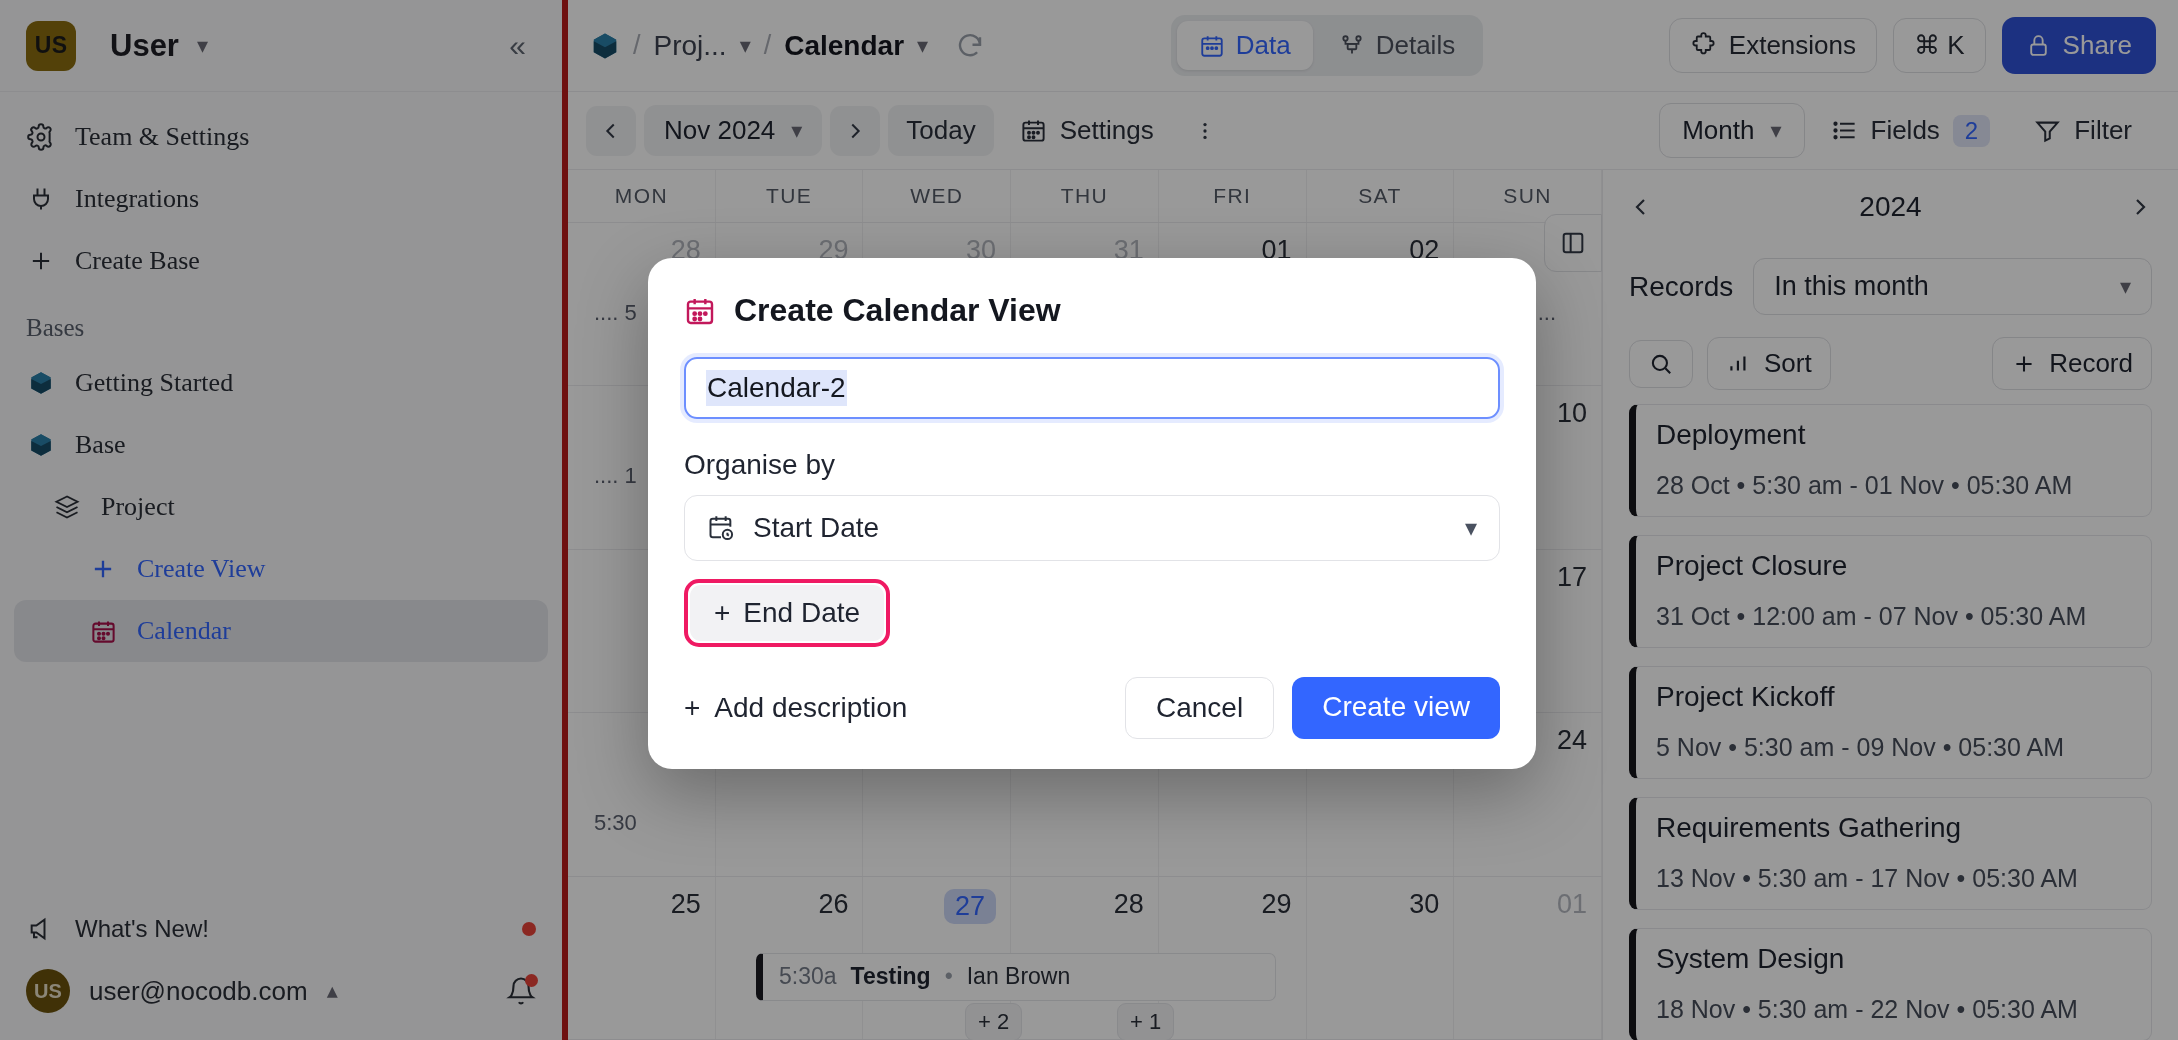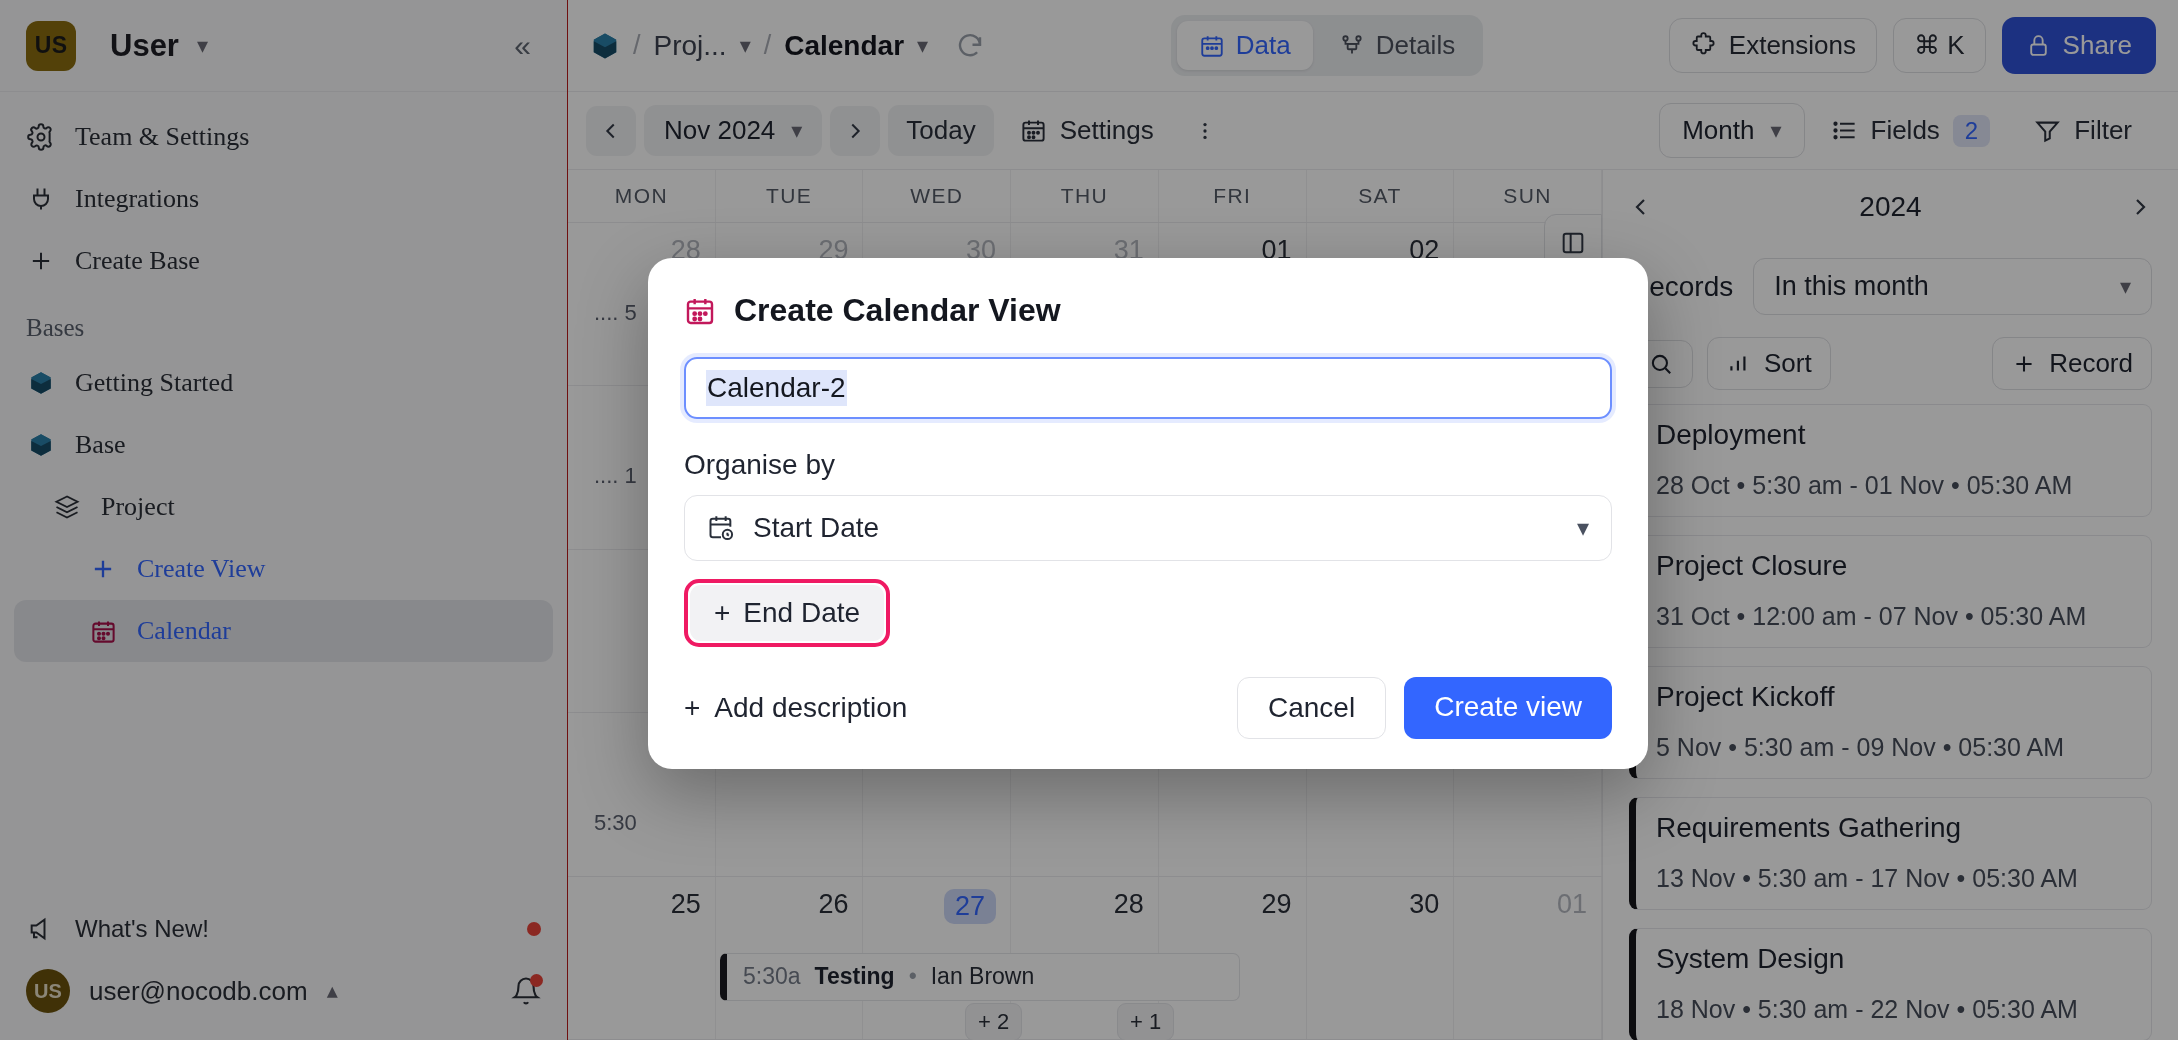--- a/index.html
+++ b/index.html
@@ -12,21 +12,21 @@
   .app { position: relative; width: 2178px; height: 1040px; display: flex; }
 
   
   .backdrop {
     position: absolute; inset: 0; background: rgba(0,0,0,0.40); z-index: 50;
   }
 
   
   .sidebar {
     width: 568px; height: 1040px; background: #f9f9fa;
-    border-right: 1px solid #b91c1c;
+    border-right: 6px solid #b91c1c;
     display: flex; flex-direction: column; flex: 0 0 568px;
   }
   .sb-top {
     height: 92px; display: flex; align-items: center; padding: 0 26px;
     border-bottom: 1px solid #ececee; gap: 18px;
   }
   .avatar-sq {
     width: 50px; height: 50px; border-radius: 12px; background: #8a6d10;
     color: #1c1c1c; font-size: 23px; font-weight: 700;
     display: flex; align-items: center; justify-content: center;
@@ -141,21 +141,21 @@
   .cal-cell { border-right: 1px solid #f0f0f2; padding: 12px 14px 0 0; text-align: right; position: relative; }
   .daynum { font-size: 27px; color: #2b303a; }
   .daynum.dim { color: #b4b8c0; }
   .daynum.today {
     background: #ccd7f7; color: #3366ff; border-radius: 10px; padding: 2px 11px; display:inline-block;
   }
   .ev {
     position: absolute; display:flex; align-items:center; gap: 14px;
     background: #ffffff; border: 1px solid #e5e6ea; border-left: 7px solid #1c1c22;
     border-radius: 7px; height: 48px; padding: 0 16px; font-size: 23px; color: #2b303a;
-    text-align: left; overflow: hidden; white-space: nowrap;
+    text-align: left; overflow: hidden; white-space: nowrap; margin-left: 36px;
   }
   .ev .t { color: #757c89; }
   .ev .n { font-weight: 700; color: #1f2430; }
   .ev .dot { color: #9aa0ab; }
   .more-pill {
     position: absolute; background: #f4f4f6; border: 1px solid #e5e6ea; border-radius: 9px;
     font-size: 22px; color: #2b303a; padding: 5px 12px;
   }
   .panel-toggle {
     position: absolute; right: 0; top: 44px; width: 58px; height: 58px;
@@ -191,21 +191,21 @@
   .rcard {
     border: 1px solid #e6e7eb; border-left: 7px solid #16161c; border-radius: 9px;
     padding: 14px 20px 16px 20px;
   }
   .rcard .title { font-size: 28px; color: #1f2430; margin-bottom: 8px; }
   .rcard .meta { font-size: 25px; color: #474e5b; margin-top: 20px; }
 
   
   .modal {
     position: absolute; z-index: 60;
-    left: 648px; top: 258px; width: 1000px;
+    left: 648px; top: 258px; width: 888px;
     background: #fff; border-radius: 24px;
     box-shadow: 0 24px 70px rgba(0,0,0,.30);
     padding: 34px 36px 30px 36px;
   }
   .m-head { display: flex; align-items: center; gap: 18px; margin-bottom: 28px; }
   .m-title { font-size: 32px; font-weight: 700; color: #14171f; }
   .m-input {
     width: 100%; height: 62px; border: 2px solid #6d8fff; border-radius: 13px;
     display: flex; align-items: center; padding: 0 20px;
     box-shadow: 0 0 0 4px rgba(109,143,255,.18);

